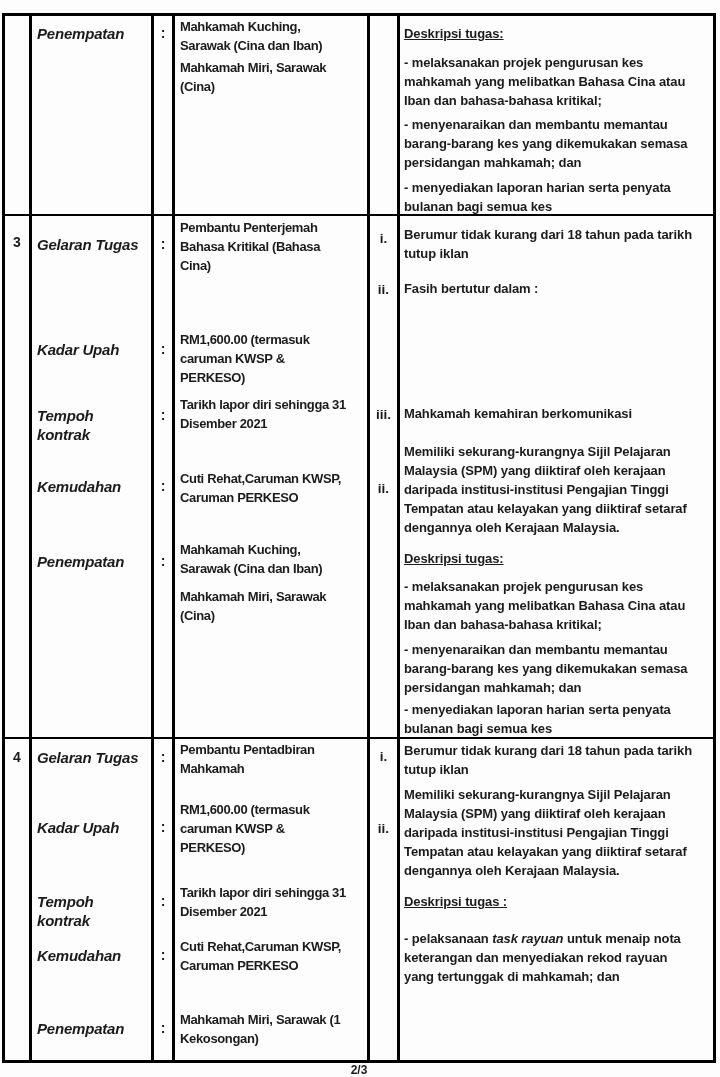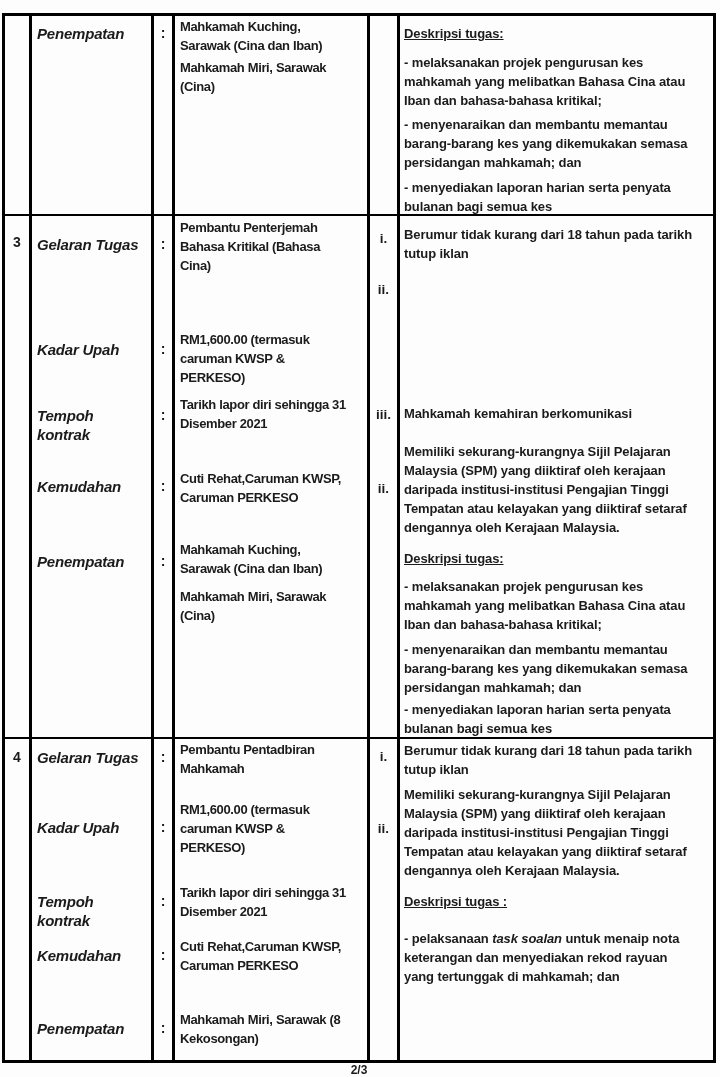--- a/index.html
+++ b/index.html
@@ -113,20 +113,21 @@
     <div class="cell br bb">
       <div class="tb rom" style="top:13px">i.</div>
       <div class="tb rom" style="top:64px">ii.</div>
       <div class="tb rom" style="top:189px">iii.</div>
       <div class="tb rom" style="top:263px">ii.</div>
     </div>
 
     <div class="cell bb">
       <div class="tb req" style="top:9px">Berumur tidak kurang dari 18 tahun pada tarikh
 tutup iklan</div>
+      <div class="tb req" style="top:63px">Fasih bertutur dalam :</div>
       <div class="tb req" style="top:188px">Mahkamah kemahiran berkomunikasi</div>
       <div class="tb req" style="top:226px">Memiliki sekurang-kurangnya Sijil Pelajaran
 Malaysia (SPM) yang diiktiraf oleh kerajaan
 daripada institusi-institusi Pengajian Tinggi
 Tempatan atau kelayakan yang diiktiraf setaraf
 dengannya oleh Kerajaan Malaysia.</div>
       <div class="tb req und" style="top:333px">Deskripsi tugas:</div>
       <div class="tb req" style="top:361px">- melaksanakan projek pengurusan kes
 mahkamah yang melibatkan Bahasa Cina atau
 Iban dan bahasa-bahasa kritikal;</div>
@@ -160,39 +161,39 @@
     <div class="cell br">
       <div class="tb val" style="top:1px">Pembantu Pentadbiran
 Mahkamah</div>
       <div class="tb val" style="top:61px">RM1,600.00 (termasuk
 caruman KWSP &amp;
 PERKESO)</div>
       <div class="tb val" style="top:144px">Tarikh lapor diri sehingga 31
 Disember 2021</div>
       <div class="tb val" style="top:198px">Cuti Rehat,Caruman KWSP,
 Caruman PERKESO</div>
-      <div class="tb val" style="top:271px">Mahkamah Miri, Sarawak (8
+      <div class="tb val" style="top:271px">Mahkamah Miri, Sarawak (1
 Kekosongan)</div>
     </div>
 
     <div class="cell br">
       <div class="tb rom" style="top:8px">i.</div>
       <div class="tb rom" style="top:80px">ii.</div>
     </div>
 
     <div class="cell">
       <div class="tb req" style="top:2px">Berumur tidak kurang dari 18 tahun pada tarikh
 tutup iklan</div>
       <div class="tb req" style="top:46px">Memiliki sekurang-kurangnya Sijil Pelajaran
 Malaysia (SPM) yang diiktiraf oleh kerajaan
 daripada institusi-institusi Pengajian Tinggi
 Tempatan atau kelayakan yang diiktiraf setaraf
 dengannya oleh Kerajaan Malaysia.</div>
       <div class="tb req und" style="top:153px">Deskripsi tugas :</div>
-      <div class="tb req" style="top:190px"><span>- pelaksanaan </span><span class="em">task soalan</span><span> untuk menaip nota
+      <div class="tb req" style="top:190px"><span>- pelaksanaan </span><span class="em">task rayuan</span><span> untuk menaip nota
 keterangan dan menyediakan rekod rayuan
 yang tertunggak di mahkamah; dan</span></div>
     </div>
 
   </div>
 
   <div class="footer">2/3</div>
 
 </div>
 

